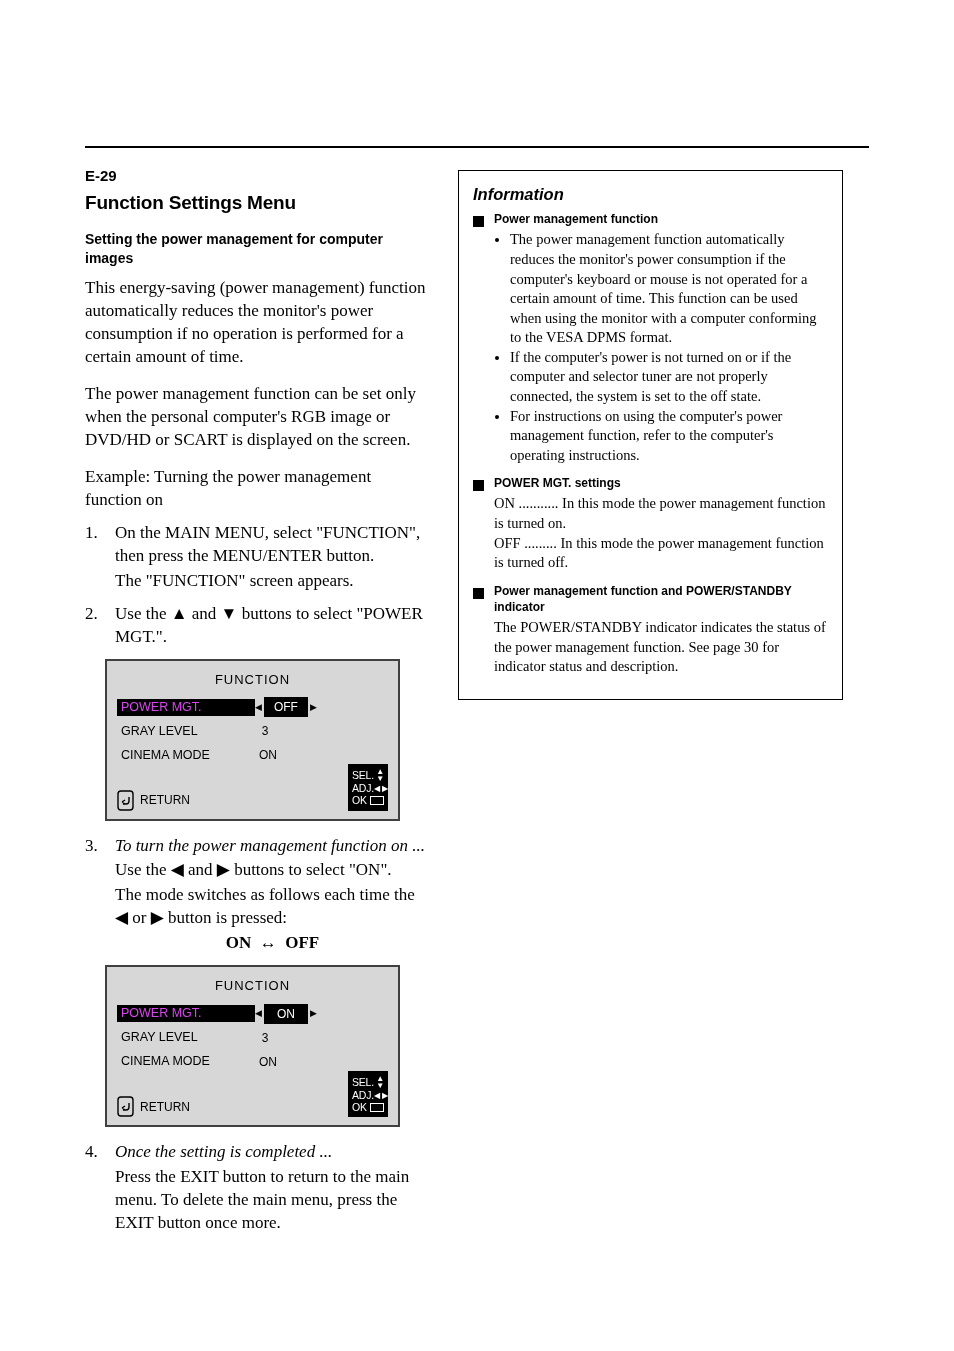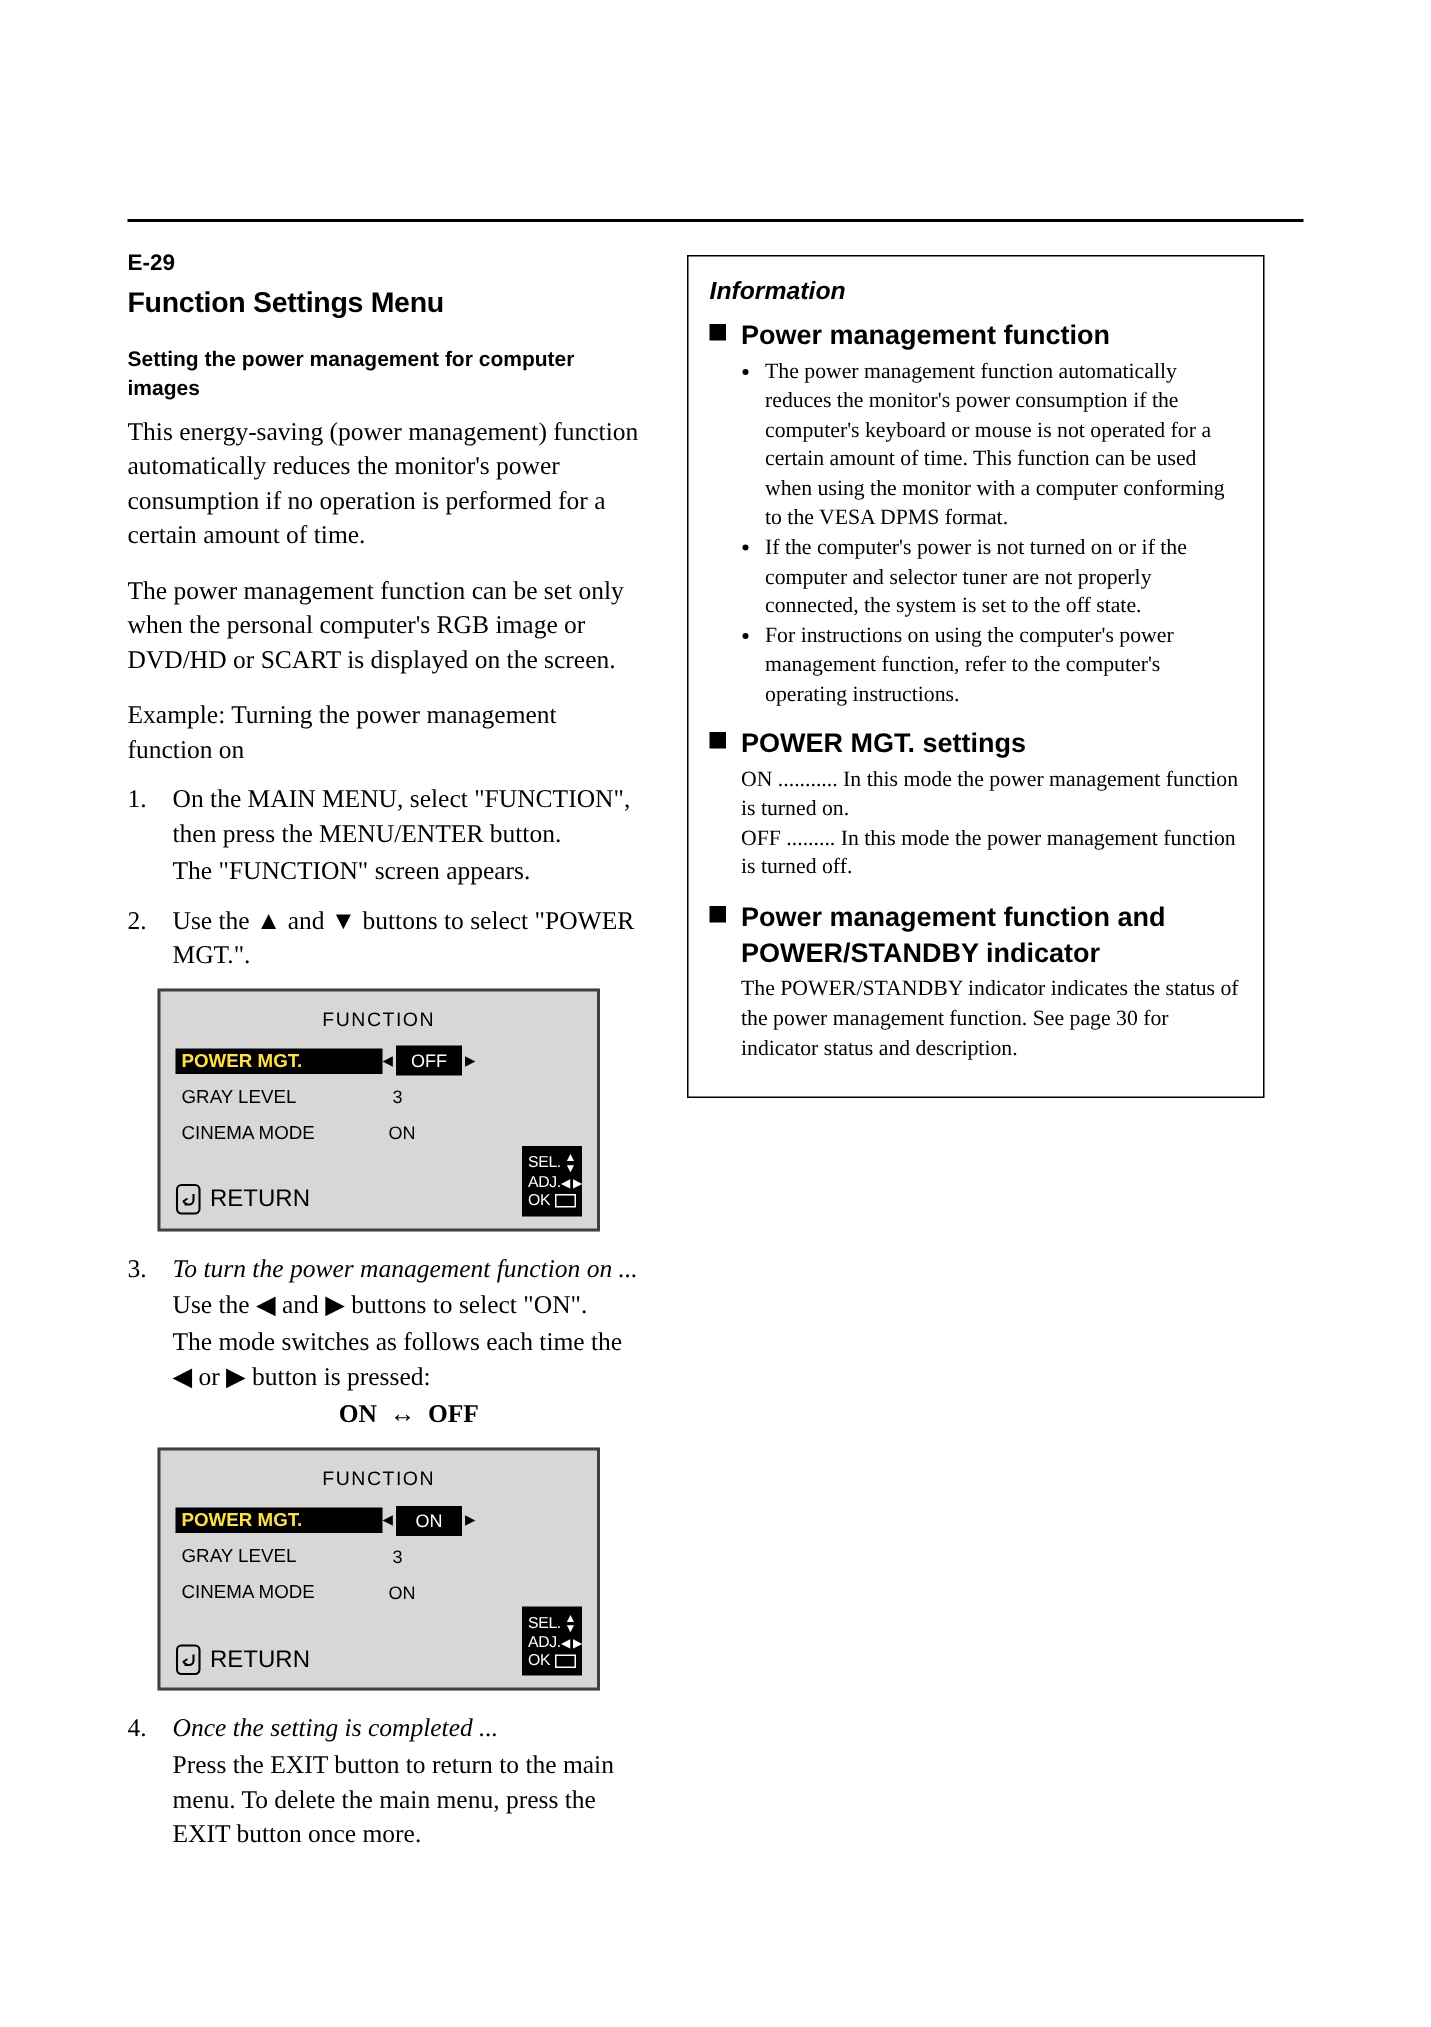--- a/index.html
+++ b/index.html
@@ -122,22 +122,21 @@
     height: 22px;
   }
 
   .osd-label {
     width: 138px;
     padding-left: 4px;
   }
 
   .osd-row.sel .osd-label {
     background: #000;
-    color: #fde047;
-    font-weight: bold;
+    color: #d946ef;
   }
 
   .osd-value {
     display: flex;
     align-items: center;
     gap: 2px;
   }
 
   .osd-value .tri {
     font-size: 9px;
@@ -165,21 +164,21 @@
     bottom: 8px;
     display: flex;
     justify-content: space-between;
     align-items: flex-end;
   }
 
   .osd-return {
     display: flex;
     align-items: center;
     gap: 6px;
-    font-size: 16px;
+    font-size: 12px;
   }
 
   .nav-block {
     background: #000;
     color: #fff;
     width: 40px;
     padding: 4px 4px 4px 4px;
     font-size: 10.5px;
     line-height: 1.15;
     letter-spacing: -0.2px;
@@ -217,21 +216,21 @@
     flex: none;
     width: 11px;
     height: 11px;
     background: #000;
     margin-top: 5px;
   }
   .info-item p { margin: 0; }
   .info-item .sub-title {
     font-family: Arial, Helvetica, sans-serif;
     font-weight: 600;
-    font-size: 18px;
+    font-size: 12px;
     margin-bottom: 3px;
   }
 
   
   .return-icon svg { width:17px; height:21px; display:block; }
 </style>
 </head>
 <body>
 
 <div class="page-number">E-29</div>

